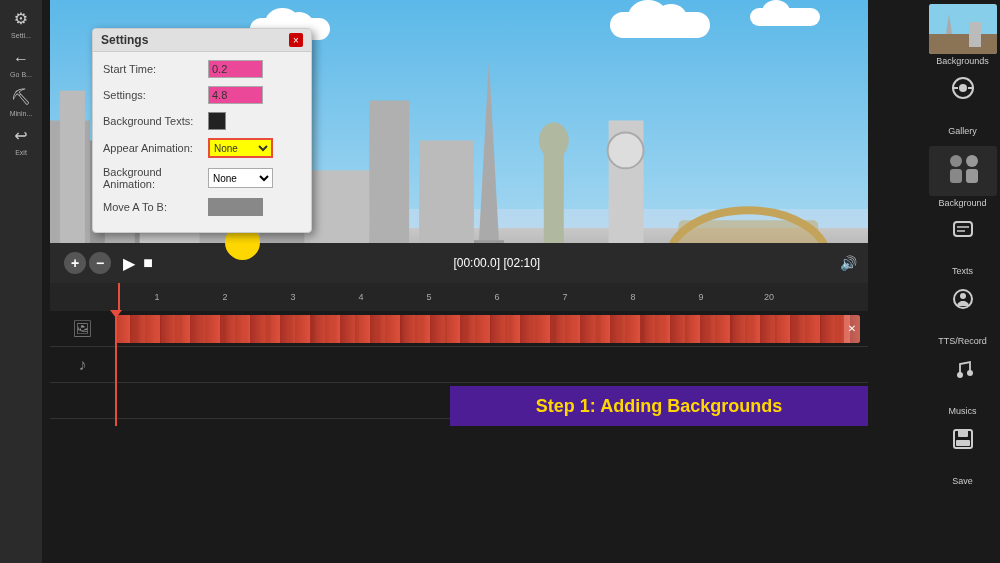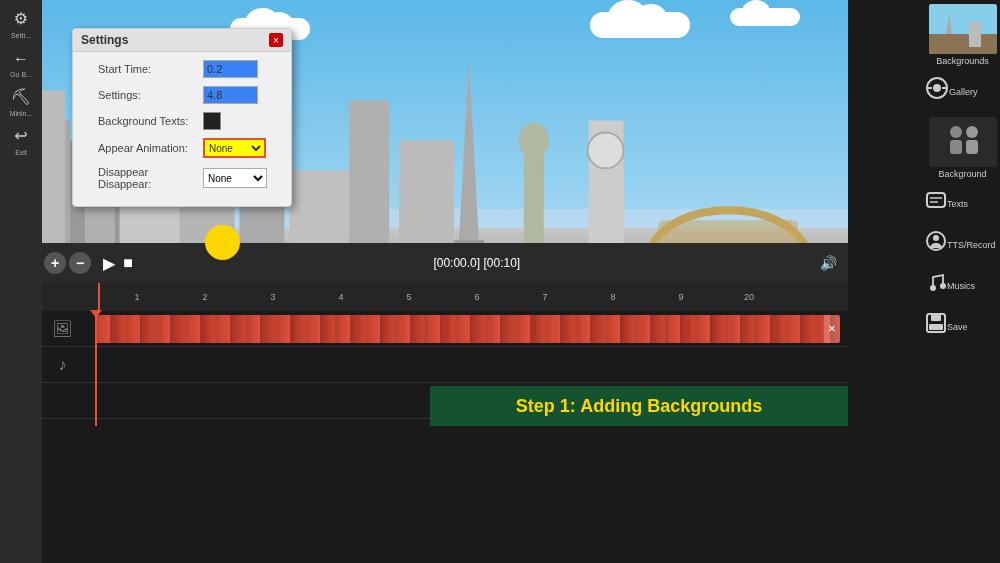--- a/index.html
+++ b/index.html
@@ -24,21 +24,21 @@
       display: flex; align-items: center; justify-content: center;
       color: #ccc; font-size: 16px;
     }
     .sidebar-item-group .icon-label {
       font-size: 7px; color: #aaa; text-align: center;
     }
 
     
     .main-area {
       position: absolute;
-      left: 30px; top: 0;
+      left: 50px; top: 0;
       width: 893px; height: 426px;
     }
 
     
     .video-canvas {
       position: absolute;
       left: 0; top: 0;
       width: 818px; height: 380px;
       background: linear-gradient(180deg, #87CEEB 0%, #b8d9f0 60%, #c8c8c8 60%, #888 80%, #666 100%);
       overflow: hidden;
@@ -168,21 +168,21 @@
       font-size: 14px; font-weight: bold;
     }
     .tl-btn-add { background: #555; color: white; }
     .tl-btn-remove { background: #555; color: white; }
 
     
     .step-label {
       position: absolute;
       bottom: 0; right: 75px;
       width: 418px; height: 40px;
-      background: #14532d;
+      background: #4c1d95;
       display: flex; align-items: center; justify-content: center; margin-left: 32px;
     }
     .step-label-text {
       color: #FFD700; font-size: 18px; font-weight: bold;
     }
 
     
     .right-panel {
       position: absolute;
       right: 0; top: 0;
@@ -203,23 +203,24 @@
       background: #333;
       border-radius: 3px;
       overflow: hidden;
       display: flex; align-items: center; justify-content: center;
     }
     .rp-label {
       font-size: 9px; color: #ccc; text-align: center; margin-top: 2px;
     }
     .rp-icon-item {
       width: 75px;
-      display: flex; align-items: center;
+      display: flex; flex-direction: column; align-items: center;
       cursor: pointer;
       padding: 6px 0;
+      gap: 19px;
     }
     .rp-icon { color: #ccc; font-size: 20px; margin-bottom: 2px; }
     .rp-icon-label { font-size: 9px; color: #ccc; text-align: center; }
 
     
     .thumb-bg1 { background: linear-gradient(135deg, #87CEEB 50%, #8B7355 50%); }
 
     
     .settings-dialog {
       position: absolute;
@@ -239,32 +240,32 @@
       border-bottom: 1px solid #ccc;
       border-radius: 4px 4px 0 0;
     }
     .dialog-title { font-size: 12px; font-weight: bold; color: #333; }
     .dialog-close {
       width: 14px; height: 14px;
       background: #cc0000; border-radius: 2px;
       display: flex; align-items: center; justify-content: center;
       color: white; font-size: 10px; cursor: pointer;
     }
-    .dialog-body { padding: 8px 25px; }
+    .dialog-body { padding: 8px 10px; }
     .dialog-row {
       display: flex; align-items: center; margin-bottom: 8px;
     }
     .dialog-row-label {
       width: 105px; min-width: 105px;
       color: #444; font-size: 11px;
     }
     .dialog-input {
       width: 55px; height: 18px;
       border: 1px solid #aaa;
-      background: #3b82f6;
+      background: #ec4899;
       font-size: 11px;
       padding: 0 3px;
       color: #333;
     }
     .dialog-checkbox {
       width: 14px; height: 14px;
       border: 1px solid #aaa;
       background: white;
     }
     .dialog-color-box {
@@ -439,43 +440,47 @@
       <div class="dialog-row">
         <span class="dialog-row-label">Appear Animation:</span>
         <select class="dialog-select appear-select-highlighted">
           <option>None</option>
           <option>Fade In</option>
           <option>Slide In</option>
         </select>
       </div>
 
       <div class="dialog-row">
-        <span class="dialog-row-label">Disappear Disappear:</span>
+        <span class="dialog-row-label">Background Animation:</span>
         <select class="dialog-none-select">
           <option>None</option>
           <option>Fade Out</option>
         </select>
       </div>
 
+      <div class="dialog-row">
+        <span class="dialog-row-label">Move A To B:</span>
+        <div class="move-ab-box"></div>
+      </div>
     </div>
   </div>
 
   <div class="timeline-area">
 
     <div class="playback-controls">
 
       <div class="tl-controls-row" style="background:transparent;">
         <button class="tl-btn tl-btn-add">+</button>
         <button class="tl-btn tl-btn-remove">−</button>
       </div>
       <button class="ctrl-btn">▶</button>
       <button class="ctrl-btn">■</button>
       <span class="time-display">
         <span>[00:00.0]</span>
-        <span>[00:10]</span>
+        <span>[02:10]</span>
       </span>
       <span class="volume-icon">🔊</span>
     </div>
 
     <div class="timeline-ruler">
       <div style="width:65px;min-width:65px;"></div>
       <div class="ruler-track">
         <span class="ruler-mark">1</span>
         <span class="ruler-mark">2</span>
         <span class="ruler-mark">3</span>

